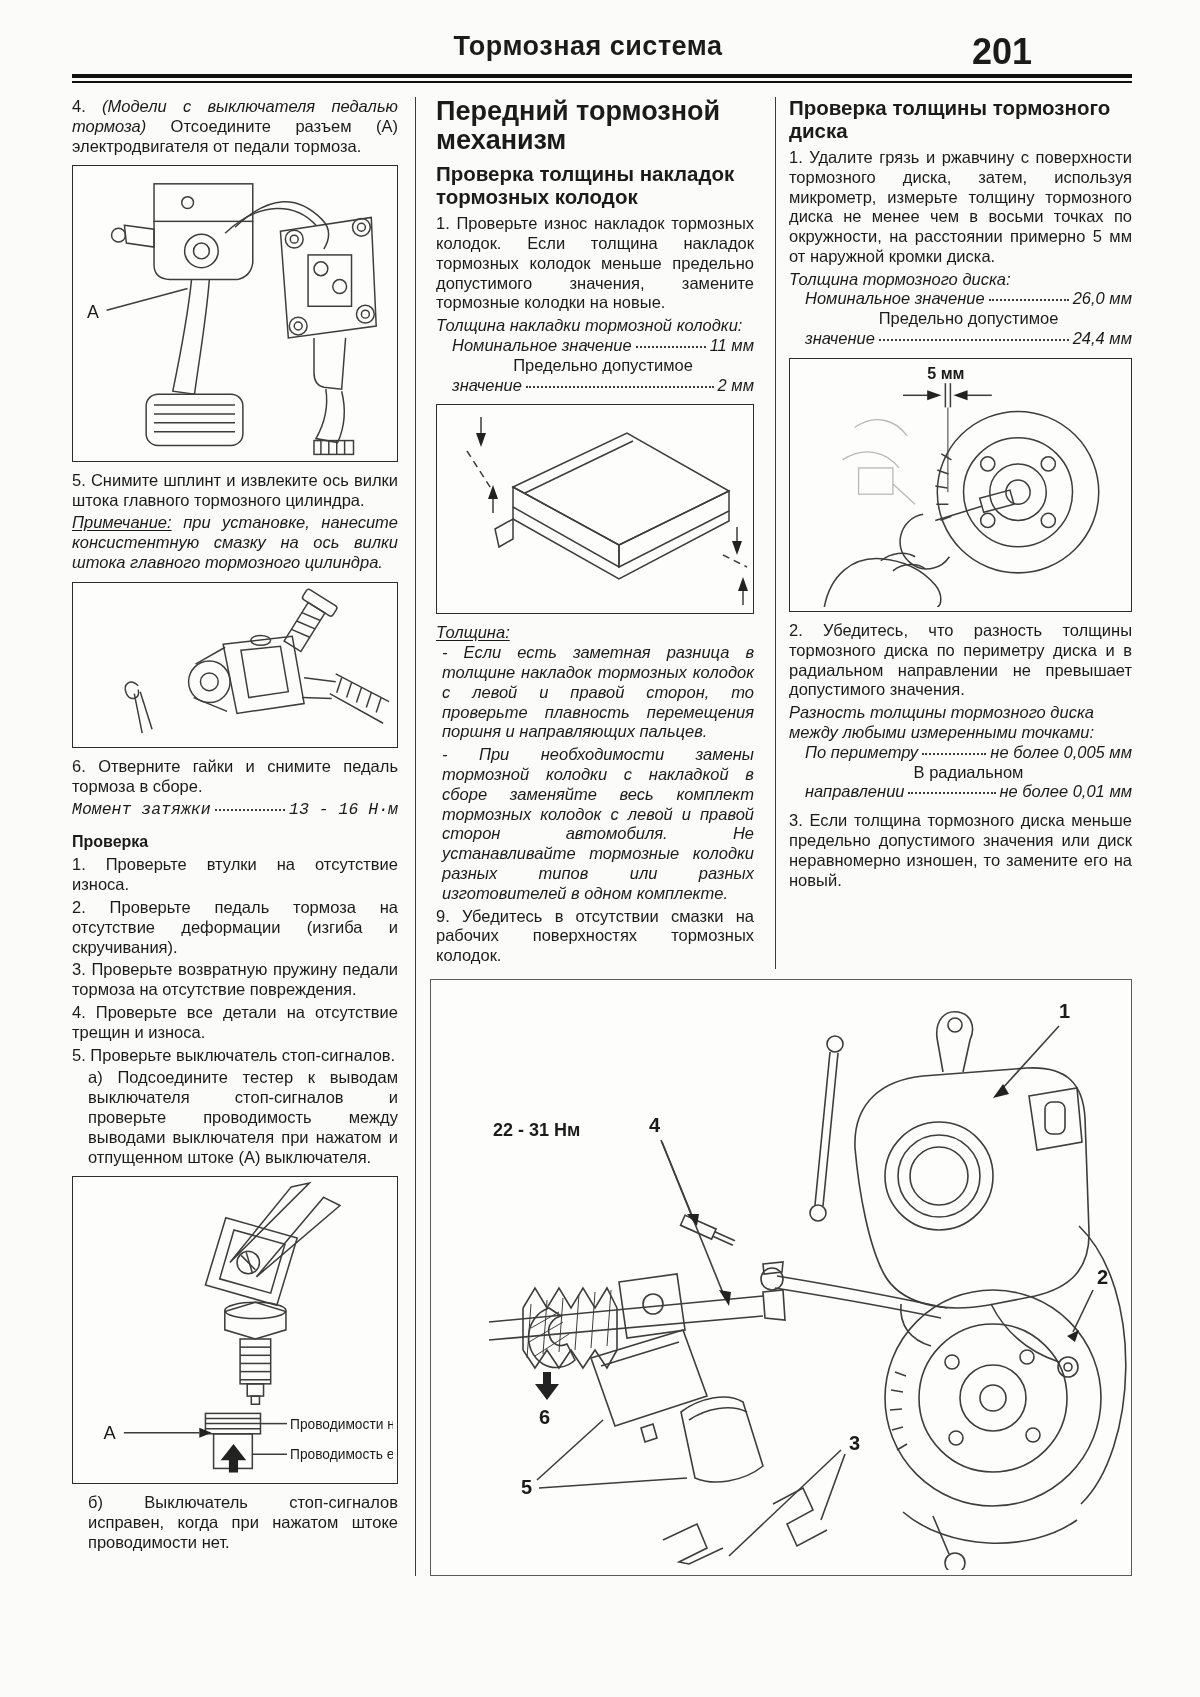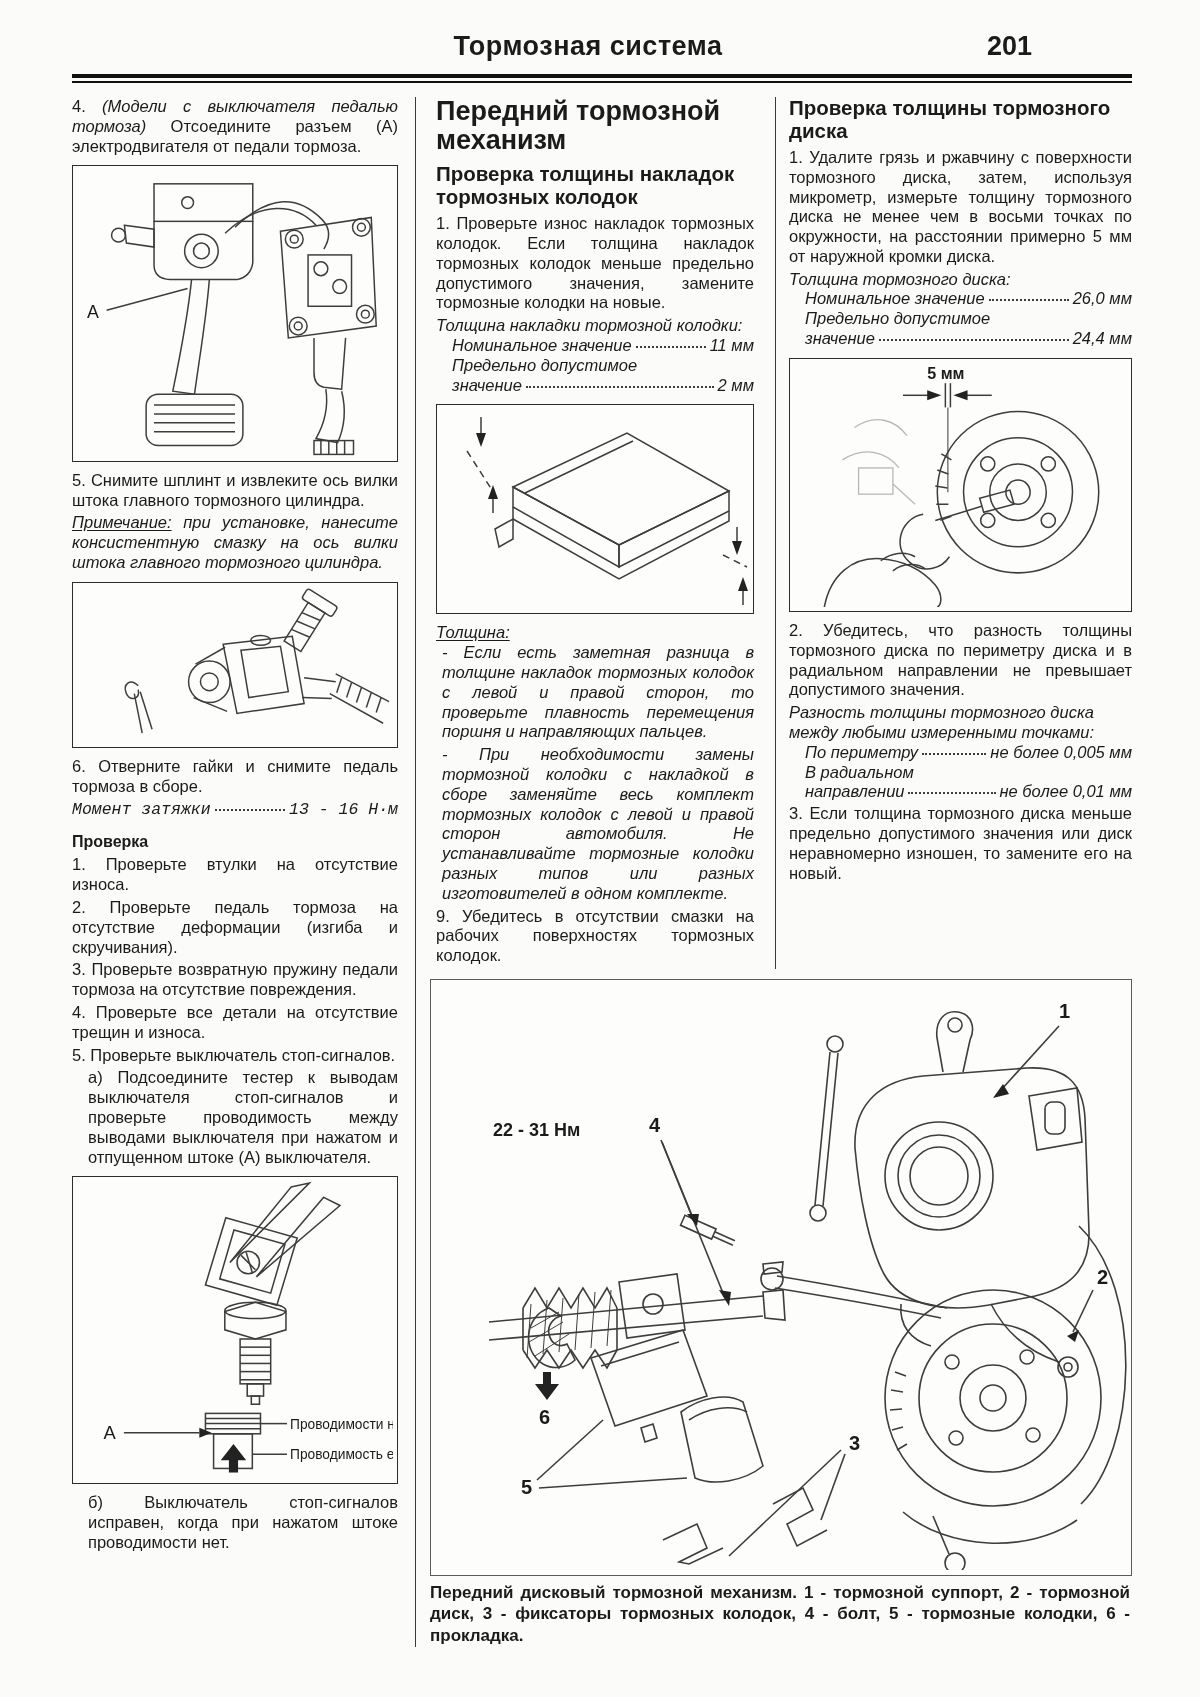--- a/index.html
+++ b/index.html
@@ -6,47 +6,47 @@
   body{
     width:1200px;height:1697px;overflow:hidden;
     background:#fbfbf9;color:#1b1b1b;
     font-family:"Liberation Sans",sans-serif;
     font-size:16.5px;line-height:1.2;
   }
   .page{box-sizing:border-box;width:1200px;height:1697px;padding:30px 68px 0 72px;position:relative;}
   
   .hdr{position:relative;height:40px;}
   .hdr-title{position:absolute;left:0;right:28px;text-align:center;font-size:27px;font-weight:bold;letter-spacing:.5px;}
-  .hdr-num{position:absolute;right:100px;top:0;font-size:27px;font-weight:bold;margin-left:20px;}
+  .hdr-num{position:absolute;right:100px;top:0;font-size:36px;font-weight:bold;margin-left:20px;}
   .rule{height:3px;border-top:4px solid #101010;border-bottom:2px solid #101010;margin-top:4px;}
   
   .cols{display:grid;grid-template-columns:343px 360px 1fr;grid-template-rows:auto 1fr;margin-top:14px;}
   .col-left{grid-column:1;grid-row:1 / span 2;padding-right:17px;}
   .col-mid{grid-column:2;grid-row:1;border-left:1.5px solid #3a3a3a;padding:0 21px 0 20px;}
   .col-right{grid-column:3;grid-row:1;border-left:1.5px solid #3a3a3a;padding-left:13px;}
   .bottom-cell{grid-column:2 / span 2;grid-row:2;border-left:1.5px solid #3a3a3a;padding:10px 0 0 14px;}
   p{margin:0 0 3px;text-align:justify;}
   .h1{font-size:27px;font-weight:bold;line-height:1.08;margin:0 0 8px;}
   .h2{font-size:20.5px;font-weight:bold;line-height:1.12;margin:0 0 5px;}
   .h3{font-size:16px;font-weight:bold;margin:12px 0 4px;}
   .it{font-style:italic;}
   .note u, .att u{text-underline-offset:2px;}
   .sub{padding-left:16px;}
   .fig{border:1.6px solid #2c2c2c;background:#fdfdfc;margin:9px 0;padding:4px;}
   .fig svg{display:block;width:100%;height:auto;}
   svg text{font-family:"Liberation Sans",sans-serif;fill:#1b1b1b;}
   .spec{font-style:italic;}
   .spec-row{display:flex;align-items:baseline;padding-left:16px;}
-  .spec-pre{padding-left:16px;font-style:italic;}
+  .spec-pre{padding-left:16px;text-align:center;}
   .spec-dots{flex:1 1 auto;border-bottom:2px dotted #3c3c3c;margin:0 4px;transform:translateY(-3px);min-width:12px;}
   .torq{display:flex;align-items:baseline;font-style:italic;margin:4px 0 2px;font-family:Liberation Mono, monospace;}
   .att-item{font-style:italic;padding-left:6px;}
   .caption{font-weight:bold;font-size:17px;line-height:1.28;text-align:justify;margin-top:6px;padding-right:2px;}
   .bigfig{border:1.2px solid #5a5a5a;background:#fdfdfc;}
-  .mb6{margin-bottom:2px;text-align:right;}
+  .mb6{margin-bottom:9px;text-align:right;}
 </style>
 </head>
 <body>
 
 <div class="page">
 
   <div class="hdr">
     <div class="hdr-title">Тормозная система</div>
     <div class="hdr-num">201</div>
   </div>
@@ -405,17 +405,16 @@
           </g>
           <text x="62" y="156" font-size="18" font-weight="bold">22 - 31 Нм</text>
           <text x="628" y="38" font-size="20" font-weight="bold">1</text>
           <text x="666" y="304" font-size="20" font-weight="bold">2</text>
           <text x="418" y="470" font-size="20" font-weight="bold">3</text>
           <text x="218" y="152" font-size="20" font-weight="bold">4</text>
           <text x="90" y="514" font-size="20" font-weight="bold">5</text>
           <text x="108" y="444" font-size="20" font-weight="bold">6</text>
         </svg>
       </div>
-      <div class="caption">Передний дисковый тормозной механизм. 1 - тормозной суппорт, 2 - тормозной диск, 3 - фиксаторы тормозных колодок, 4 - болт, 5 - тормозные колодки, 6 - прокладка.</div>
     </div>
 
   </div>
 </div>
 
 </body></html>

